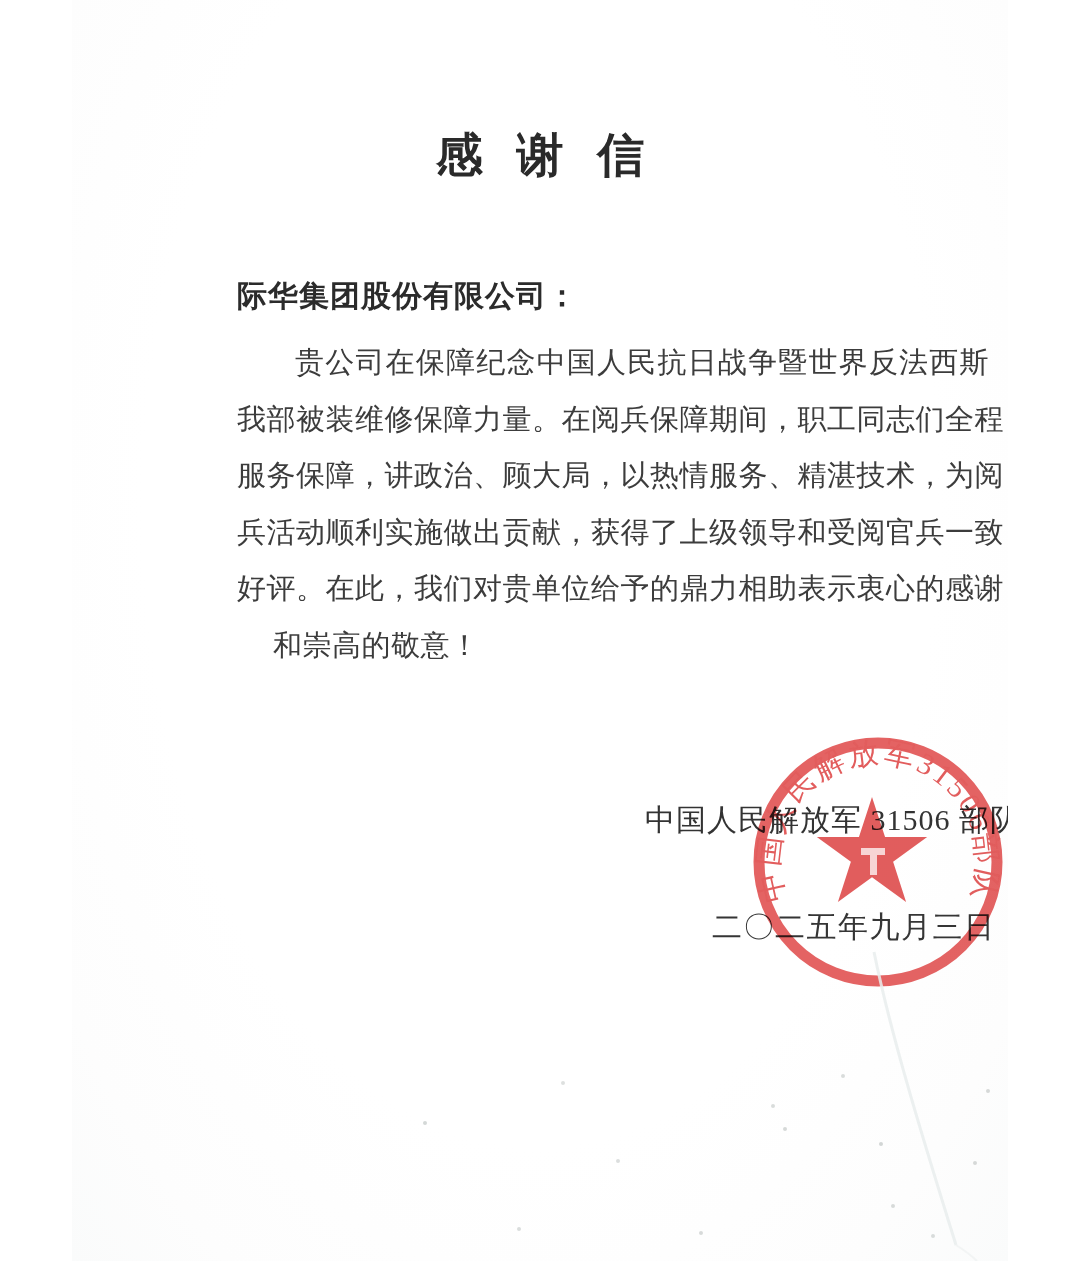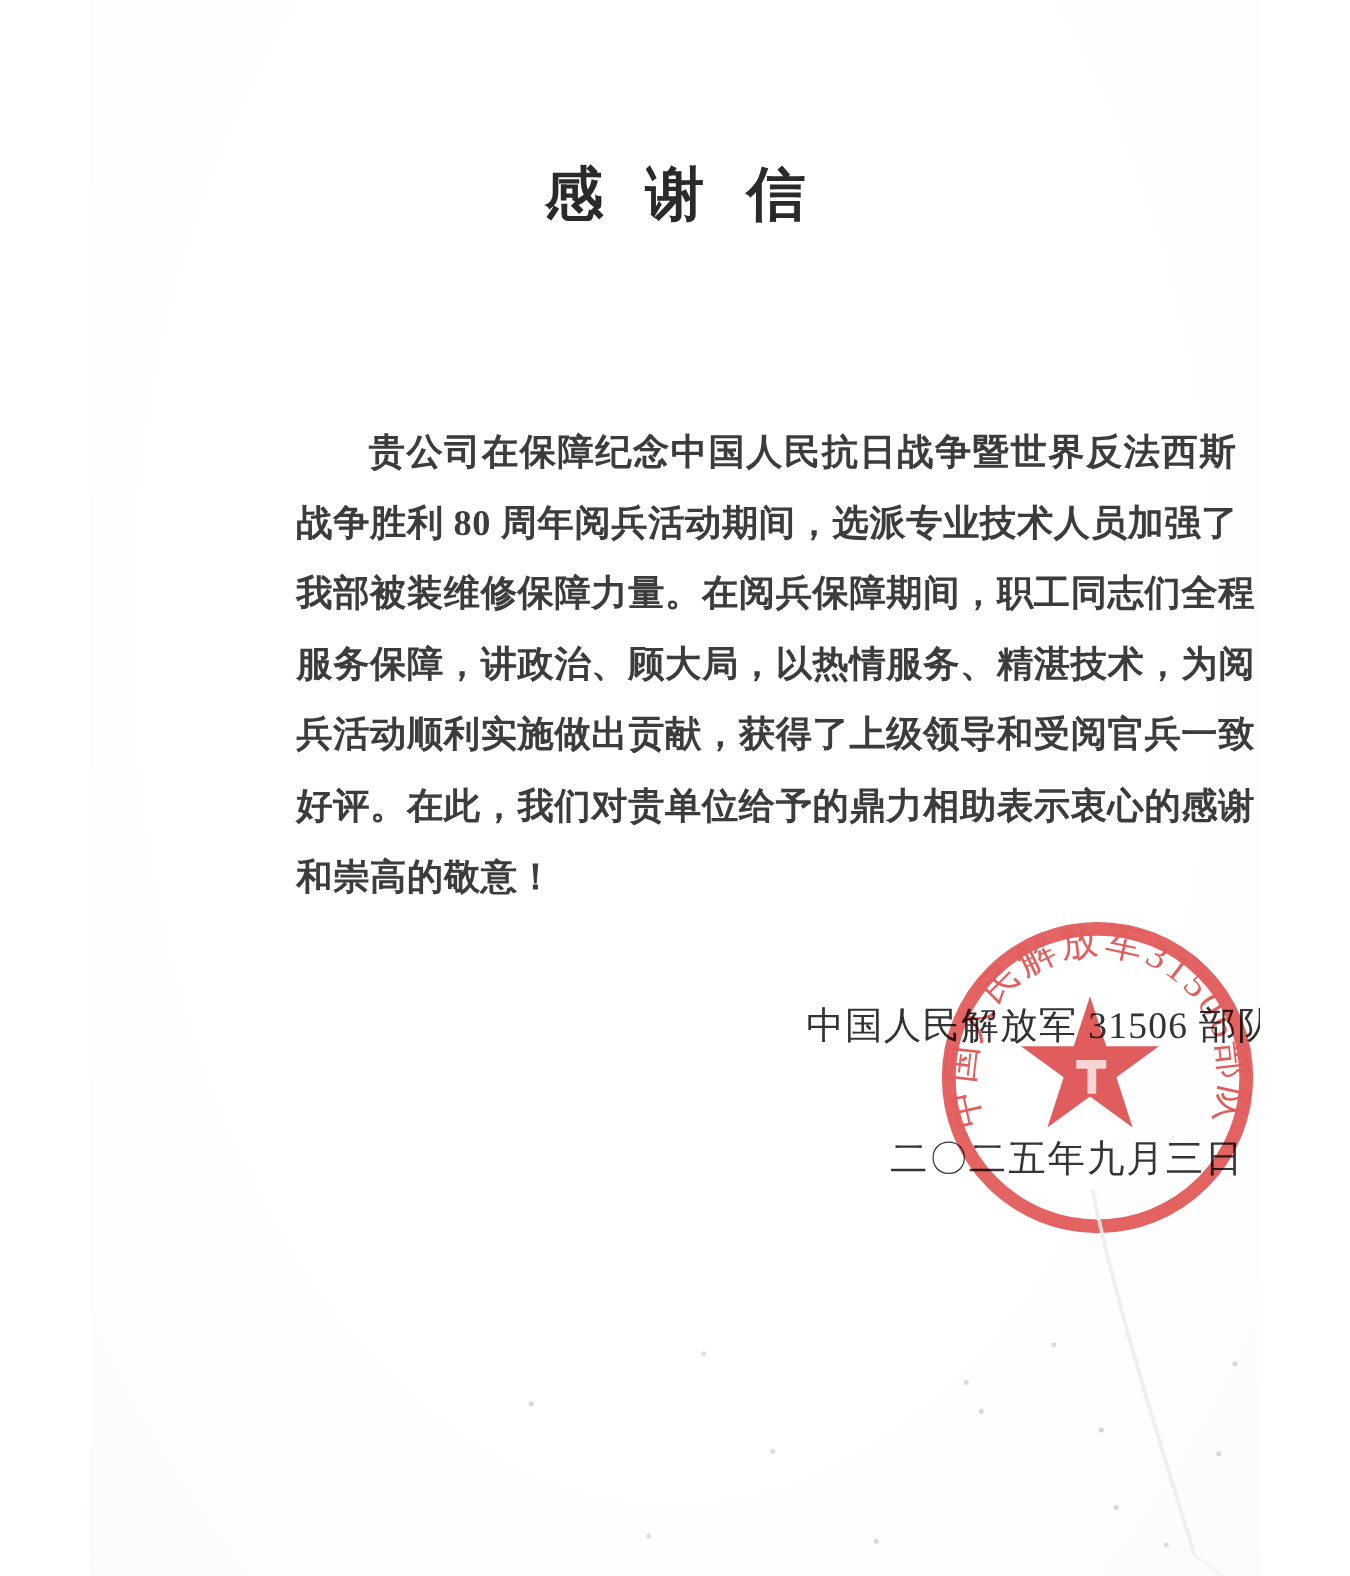--- a/index.html
+++ b/index.html
@@ -48,26 +48,26 @@
     font-size: 29px;
     color: #3c3c3c;
     letter-spacing: 0.5px;
   }
   .body-line {
     line-height: 56.6px;
     height: 56.6px;
     text-align: justify;
     text-align-last: justify;
     white-space: nowrap;
-    font-weight: bold;
   }
   .body-line:first-child { text-indent: 2em; }
   .body-line:last-child {
     text-align: center;
     text-align-last: left;
+    margin-left: 36px;
   }
   .signature {
     position: absolute;
     top: 800px;
     left: 573px;
     font-size: 30px;
     color: #333;
     letter-spacing: 1px;
     white-space: nowrap;
   }
@@ -135,24 +135,24 @@
     filter: blur(1px);
   }
 </style>
 </head>
 <body>
 
 <div class="page">
 
   <div class="title">感谢信</div>
 
+  <div class="salutation">际华集团股份有限公司：</div>
 
   <div class="body-block">
     <div class="body-line">贵公司在保障纪念中国人民抗日战争暨世界反法西斯</div>
-    <div class="body-line">战争胜利 80 周年阅兵活动期间，选派专业技术人员加强了</div>
     <div class="body-line">我部被装维修保障力量。在阅兵保障期间，职工同志们全程</div>
     <div class="body-line">服务保障，讲政治、顾大局，以热情服务、精湛技术，为阅</div>
     <div class="body-line">兵活动顺利实施做出贡献，获得了上级领导和受阅官兵一致</div>
     <div class="body-line">好评。在此，我们对贵单位给予的鼎力相助表示衷心的感谢</div>
     <div class="body-line">和崇高的敬意！</div>
   </div>
 
   <div class="signature">中国人民解放军 31506 部队</div>
 
   <div class="date">二〇二五年九月三日</div>

